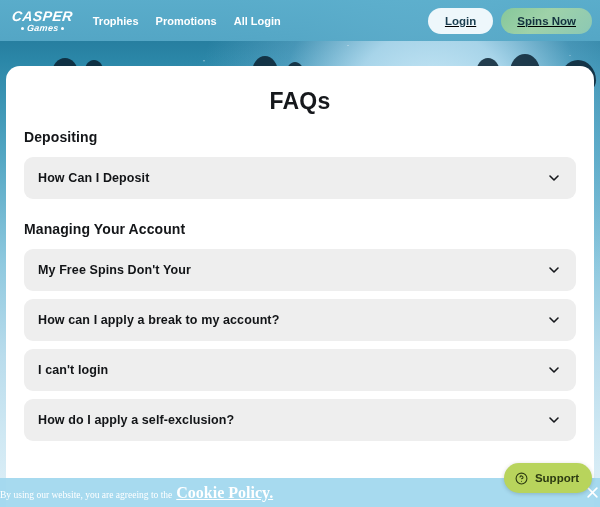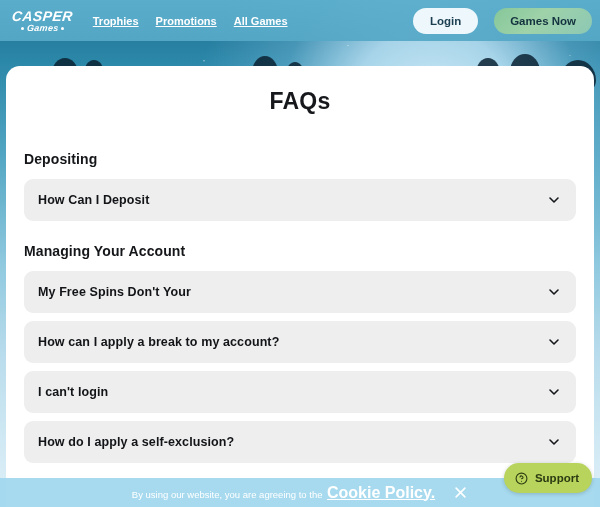--- a/index.html
+++ b/index.html
@@ -106,28 +106,28 @@
     transform: skewX(-6deg);
   }
 
   .nav-list { display: flex; align-items: center; gap: 17px; }
   .nav-item {
     font-size: 11px;
     font-weight: 700;
     color: #ffffff;
     cursor: pointer;
     white-space: nowrap;
-    text-decoration: underline;
   }
 
   .header-actions {
     margin-left: auto;
     display: flex;
     align-items: center;
-    gap: 16px;
+    gap: 8px;
+    text-decoration: underline;
   }
   .btn-login {
     font-size: 11.5px;
     font-weight: 700;
     color: #1b3e50;
     background: #eef7fb;
     border: none;
     border-radius: 16px;
     padding: 7px 17px;
     cursor: pointer;
@@ -158,21 +158,21 @@
     z-index: 20;
     overflow: hidden;
   }
 
   #faq-title {
     text-align: center;
     font-size: 23px;
     font-weight: 900;
     color: #16181c;
     letter-spacing: .2px;
-    margin-bottom: 36px;
+    margin-bottom: 14px;
   }
 
   .section-heading {
     font-size: 14px;
     font-weight: 800;
     color: #141619;
     margin: 0 0 12px 0;
     letter-spacing: .1px;
   }
   .section-heading.spaced { margin-top: 22px; }
@@ -197,23 +197,24 @@
   .chev { display: block; width: 16px; height: 16px; flex: none; }
 
   
   #cookie-banner {
     position: absolute;
     left: 0; right: 0; bottom: 0;
     height: 29px;
     background: rgba(160,215,238,0.93);
     display: flex;
     align-items: center;
-    justify-content: center;
+    justify-content: space-between;
     gap: 18px;
     z-index: 60;
+    font-family: Liberation Serif, serif;
   }
   #cookie-text {
     font-size: 9.5px;
     color: #ffffff;
     font-weight: 400;
   }
   #cookie-link {
     color: #ffffff;
     text-decoration: underline;
     font-weight: 600;
@@ -269,26 +270,26 @@
     <span class="logo-bottom">
       <i class="logo-dot"></i>
       <span class="logo-sub">Games</span>
       <i class="logo-dot"></i>
     </span>
   </div>
 
   <div class="nav-list">
     <span class="nav-item">Trophies</span>
     <span class="nav-item">Promotions</span>
-    <span class="nav-item">All Games</span>
+    <span class="nav-item">All Login</span>
   </div>
 
   <div class="header-actions">
     <button class="btn-login">Login</button>
-    <button class="btn-join">Games Now</button>
+    <button class="btn-join">Spins Now</button>
   </div>
 </div>
 
 <div id="faq-card">
 
   <div id="faq-title">FAQs</div>
 
   <div>
     <h2 class="section-heading">Depositing</h2>
 

